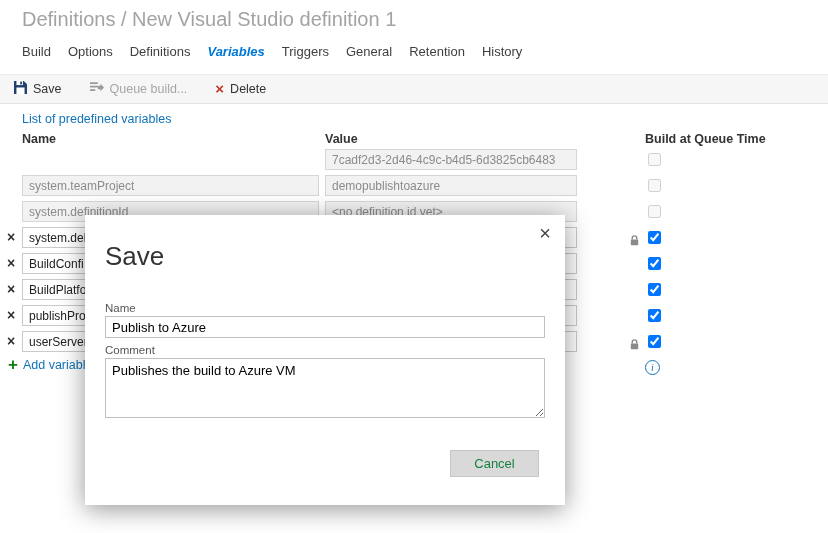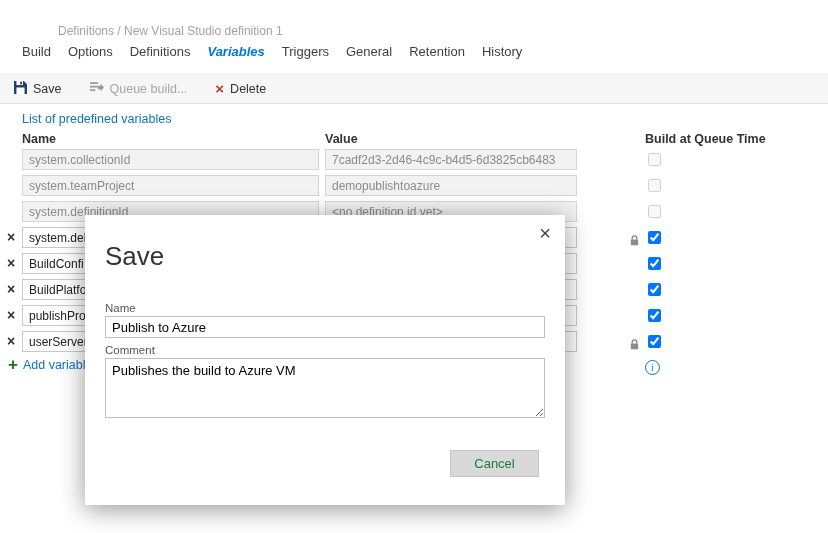--- a/index.html
+++ b/index.html
@@ -1,21 +1,21 @@
 <!DOCTYPE html>
 <html><head>
 <meta charset="utf-8">
 <style>
   html,body{margin:0;padding:0;}
   body{
     width:828px;height:533px;position:relative;overflow:hidden;
     background:#ffffff;font-family:"Liberation Sans",sans-serif;
     -webkit-font-smoothing:antialiased;
   }
-  .breadcrumb{position:absolute;left:22px;top:24px;font-size:12px;color:#a3a3a3;margin-left:36px;}
+  .breadcrumb{position:absolute;left:22px;top:8px;font-size:20px;color:#a3a3a3;}
   .tabs{position:absolute;left:22px;top:44px;display:flex;font-size:13px;color:#3f3f3f;}
   .tab{margin-right:17px;cursor:pointer;white-space:nowrap;}
   .tab.active{color:#0078d7;font-weight:bold;font-style:italic;}
   .toolbar{
     position:absolute;left:0;top:74px;width:828px;height:30px;box-sizing:border-box;
     background:#f6f6f6;border-top:1px solid #ececec;border-bottom:1px solid #e2e2e2;
     display:flex;align-items:center;padding-left:14px;font-size:12.5px;color:#333;
   }
   .tool{display:flex;align-items:center;gap:6px;margin-right:28px;cursor:pointer;}
   .tool.disabled{color:#a6a6a6;cursor:default;}
@@ -113,21 +113,20 @@
 
 <div class="var-head">
   <span class="col-name">Name</span>
   <span class="col-value">Value</span>
   <span class="col-allow">Build at Queue Time</span>
 </div>
 
 <div class="var-rows">
 
   <div class="var-row">
-    <input class="var-input name ro" readonly="" value="system.collectionId" style="">
     <input class="var-input value ro" readonly="" value="7cadf2d3-2d46-4c9c-b4d5-6d3825cb6483" style="">
     <input type="checkbox" class="allow-cb" disabled="" style="">
   </div>
 
   <div class="var-row">
     <input class="var-input name ro" readonly="" value="system.teamProject" style="">
     <input class="var-input value ro" readonly="" value="demopublishtoazure" style="">
     <input type="checkbox" class="allow-cb" disabled="" style="">
   </div>
 

